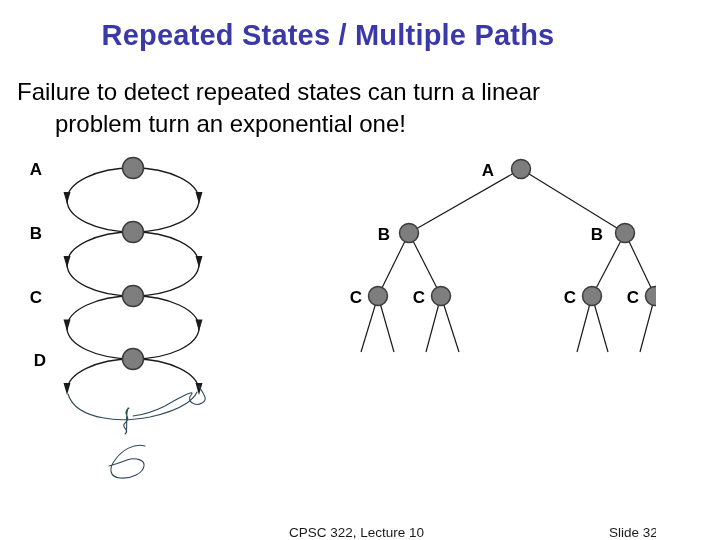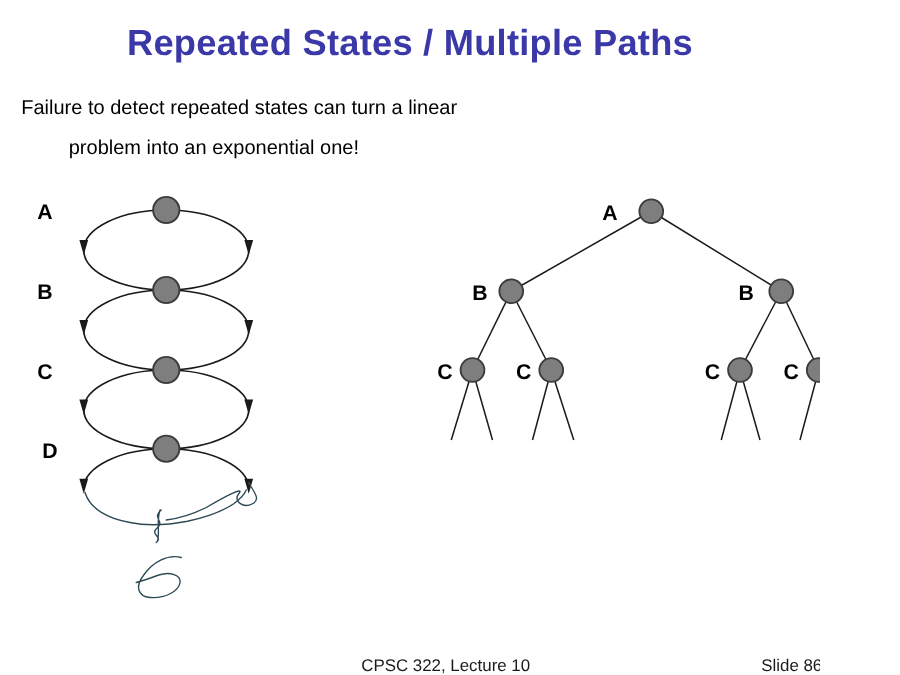--- a/index.html
+++ b/index.html
@@ -16,21 +16,21 @@
     left: 0; right: 0; top: 19px;
     margin: 0;
     text-align: center;
     font-size: 29px;
     font-weight: bold;
     color: #3B38A8;
     letter-spacing: 0.2px;
   }
   .body-line {
     position: absolute;
-    font-size: 16px;
+    font-size: 24px;
     color: #000000;
     white-space: nowrap;
   }
   .body-line-1 { left: 17px; top: 78px; }
   .body-line-2 { left: 55px; top: 110px; }
   .diagram-svg { position: absolute; }
   .left-diagram  { left: 0px;   top: 143px; }
   .right-diagram { left: 330px; top: 140px; }
   .footer-text {
     position: absolute;
@@ -49,21 +49,21 @@
   }
 </style>
 </head>
 <body>
 
 <div class="slide">
 
   <h1 class="slide-title">Repeated States / Multiple Paths</h1>
 
   <div class="body-line body-line-1">Failure to detect repeated states can turn a linear</div>
-  <div class="body-line body-line-2">problem into an exponential one!</div>
+  <div class="body-line body-line-2">problem turn an exponential one!</div>
 
   <svg class="diagram-svg left-diagram" width="240" height="345" viewBox="0 143 240 345" xmlns="http://www.w3.org/2000/svg">
 
     <g fill="none" stroke-width="1.3" stroke="#1A1A1A">
       <ellipse cx="133" cy="200" rx="66" ry="32"></ellipse>
       <ellipse cx="133" cy="264" rx="66" ry="32"></ellipse>
       <ellipse cx="133" cy="327.5" rx="66" ry="31.5"></ellipse>
       <path d="M 67 391 A 66 32 0 0 1 199 391"></path>
     </g>
 
@@ -134,15 +134,15 @@
       <text class="node-label" x="384" y="240" text-anchor="middle">B</text>
       <text class="node-label" x="597" y="240" text-anchor="middle">B</text>
       <text class="node-label" x="356" y="303" text-anchor="middle">C</text>
       <text class="node-label" x="419" y="303" text-anchor="middle">C</text>
       <text class="node-label" x="570" y="303" text-anchor="middle">C</text>
       <text class="node-label" x="633" y="303" text-anchor="middle">C</text>
     </g>
   </svg>
 
   <div class="footer-text footer-course">CPSC 322, Lecture 10</div>
-  <div class="footer-text footer-slide-number">Slide 86</div>
+  <div class="footer-text footer-slide-number">Slide 32</div>
 
 </div>
 
 </body></html>

